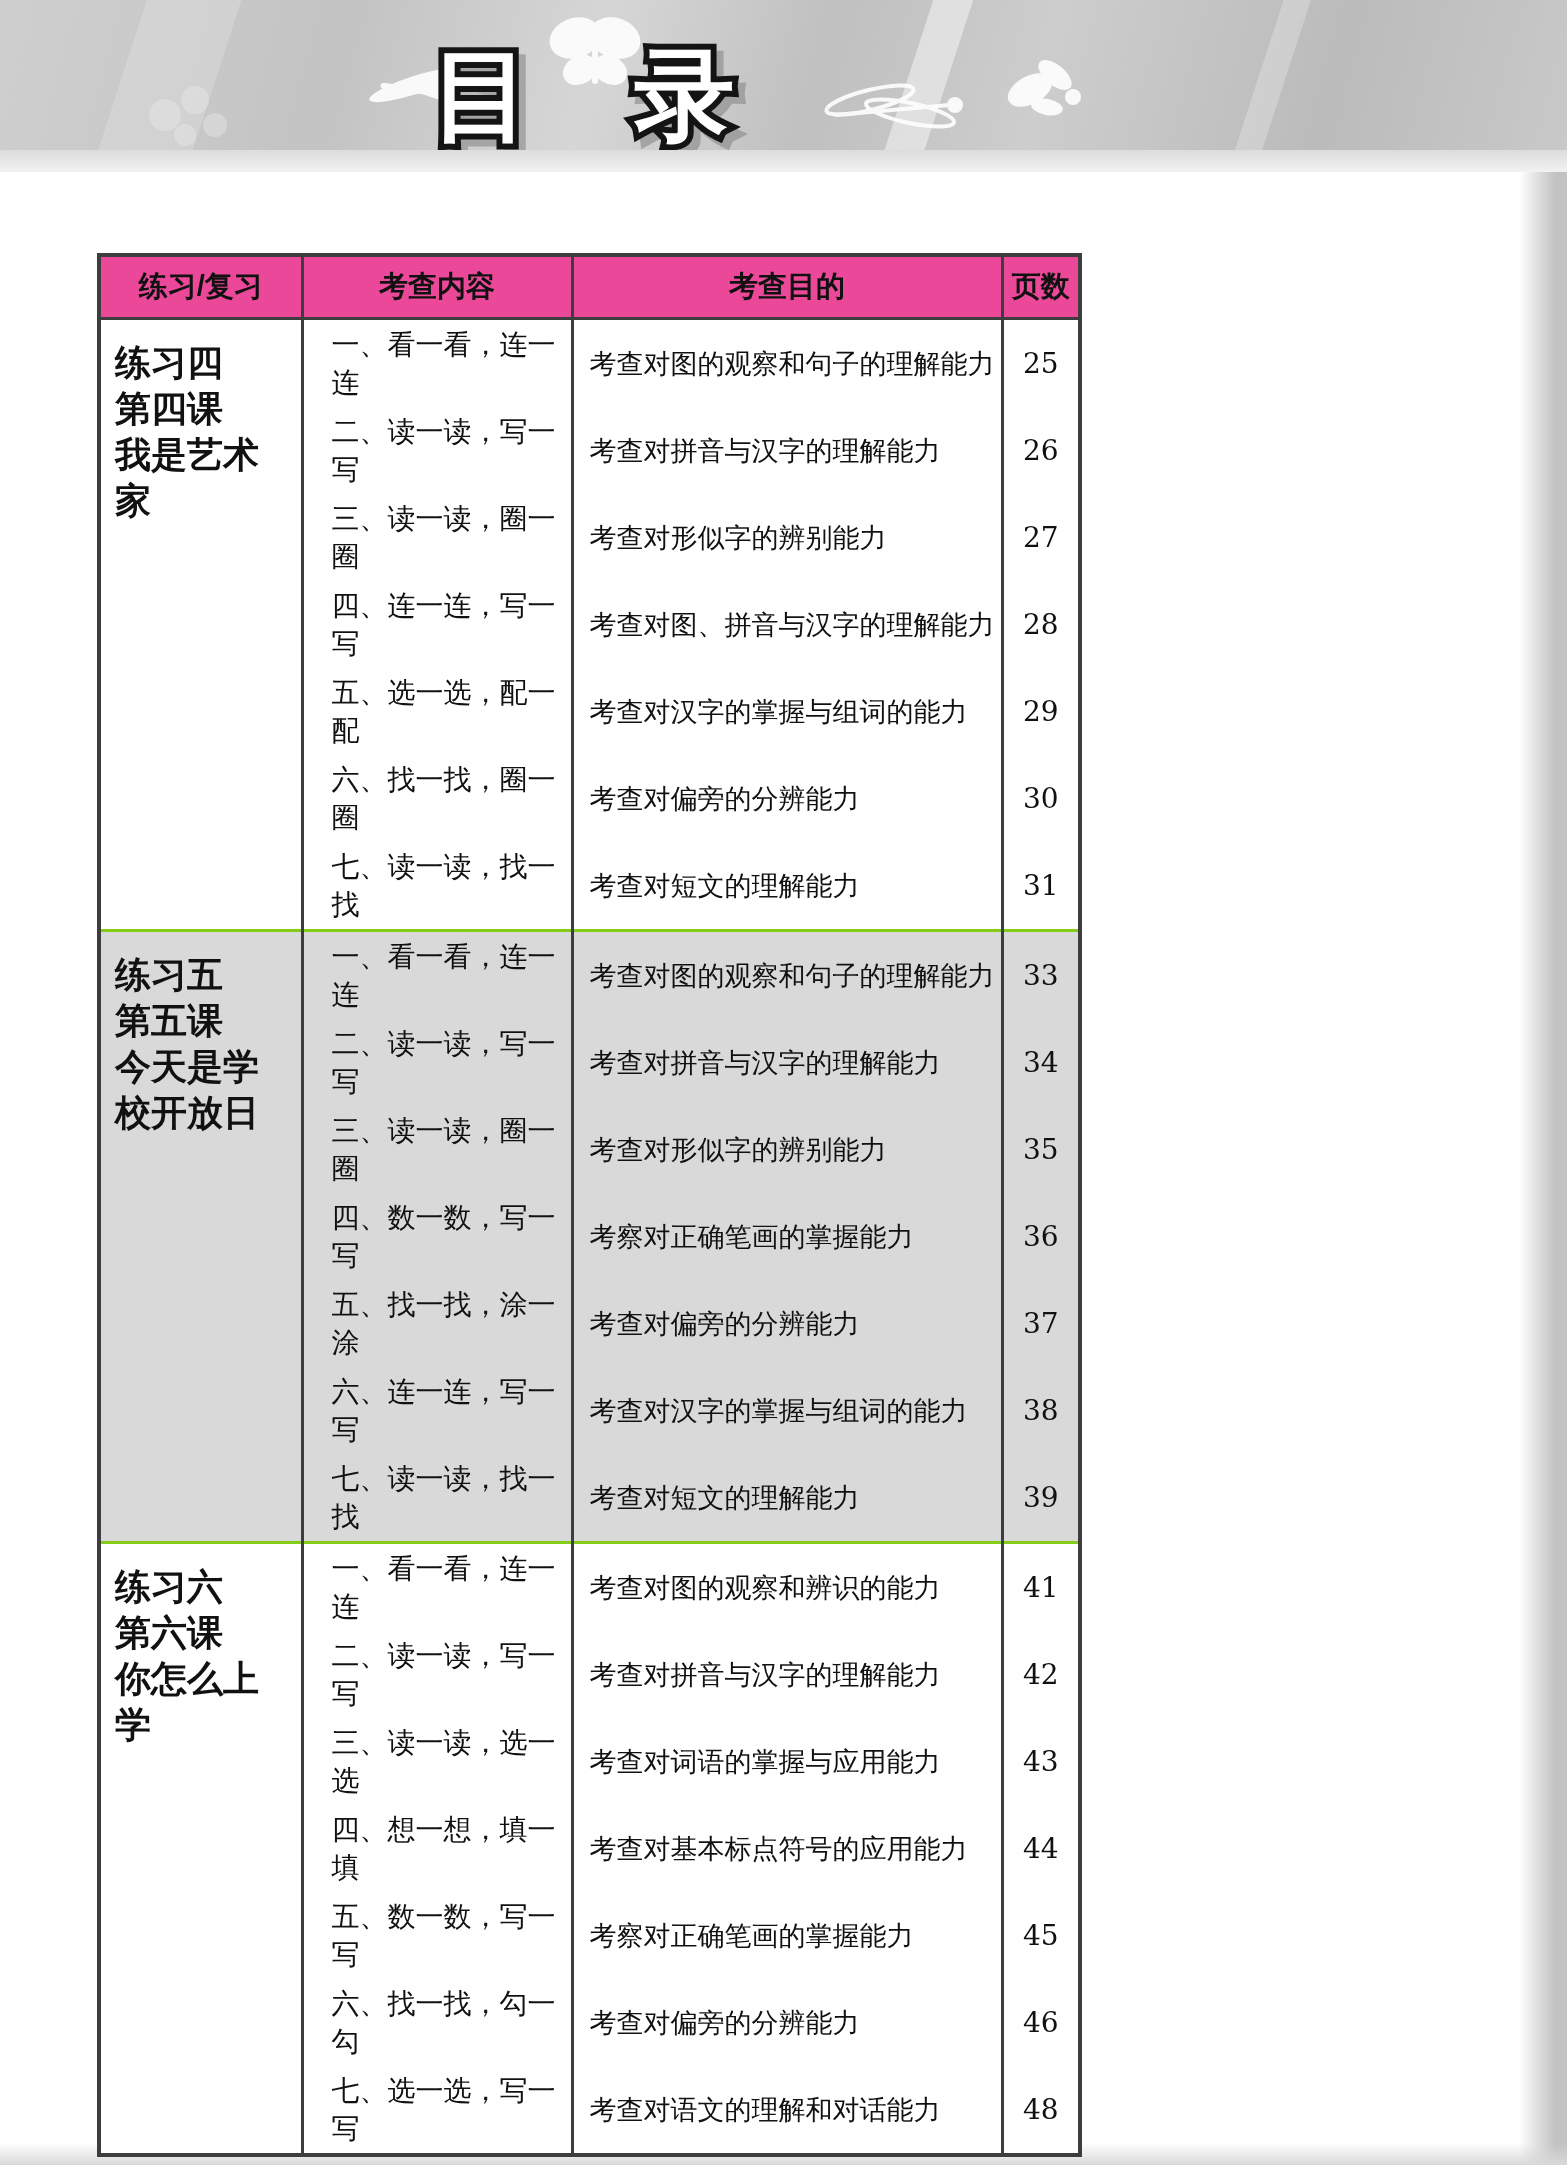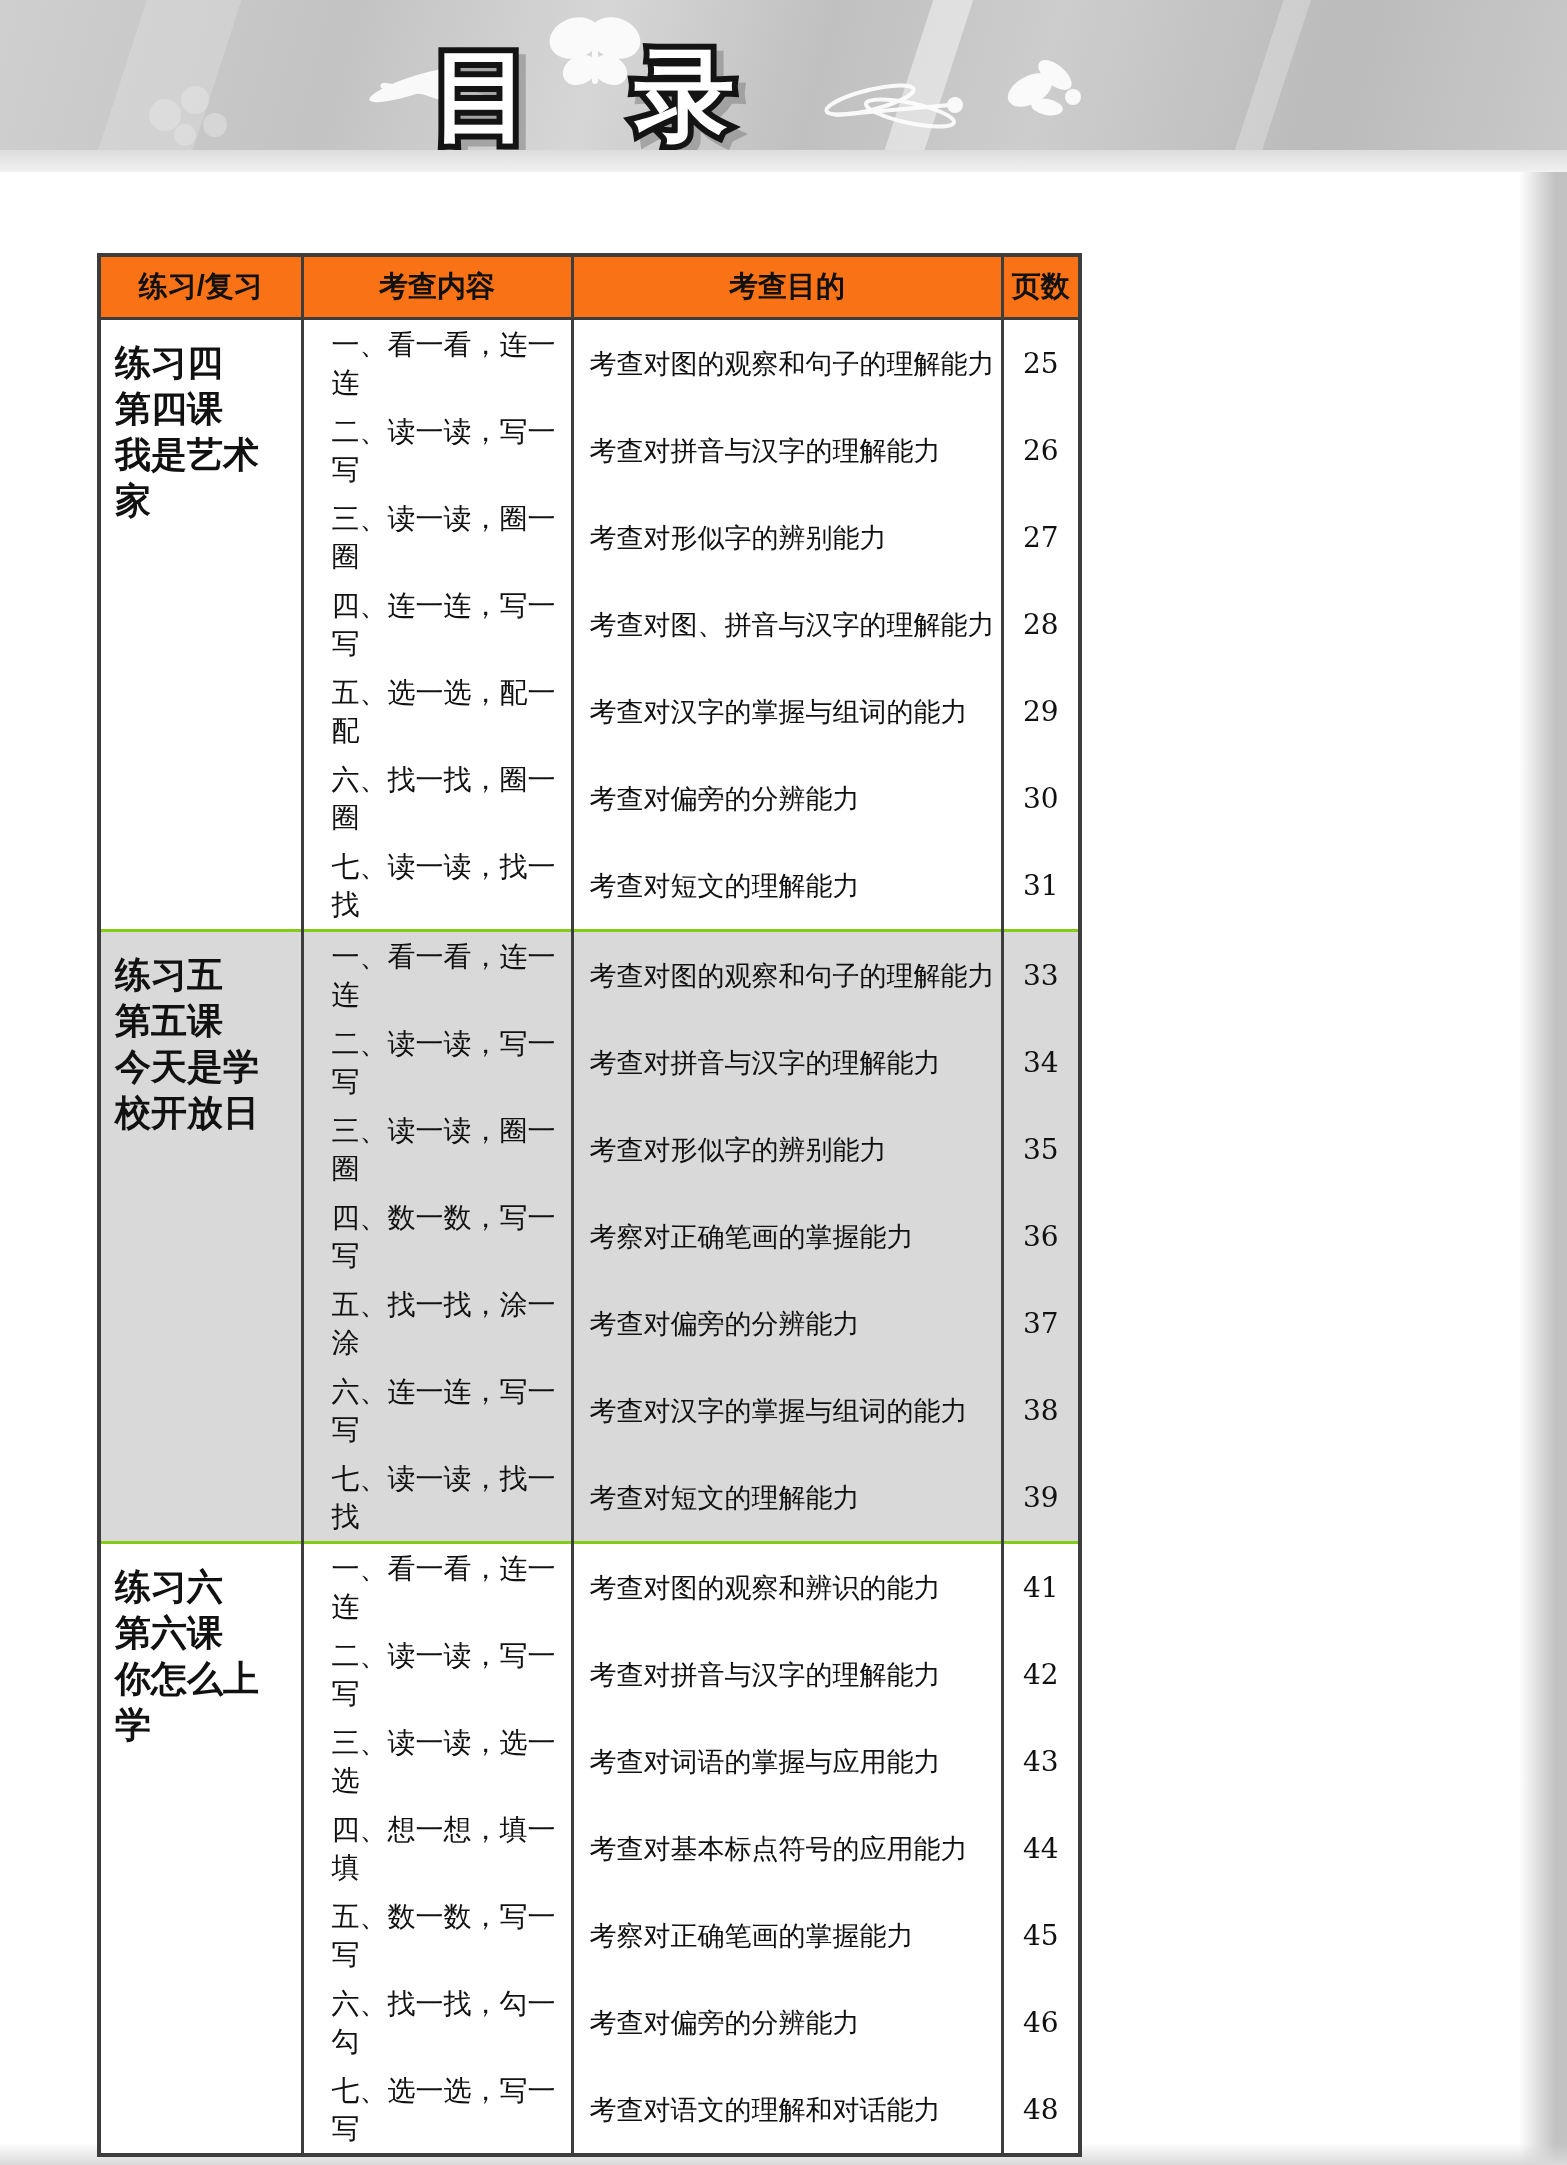--- a/index.html
+++ b/index.html
@@ -96,21 +96,21 @@
 
   thead th {
     height: 58px;
     font-family: "Liberation Sans", sans-serif;
     font-weight: bold;
     font-size: 29px;
     color: #111;
     text-align: center;
     vertical-align: middle;
     border-bottom: 3px solid #3d3d3d;
-    background: #f97316;
+    background: #ec4899;
   }
   th + th, td.v { border-left: 3px solid #3d3d3d; }
 
   tbody.section { border-top: 3px solid #84cc16; }
   tbody.section:first-of-type { border-top: none; }
   tbody.shaded td { background: #d9d9d9; }
 
   td { vertical-align: middle; }
 
   td.label-cell {

